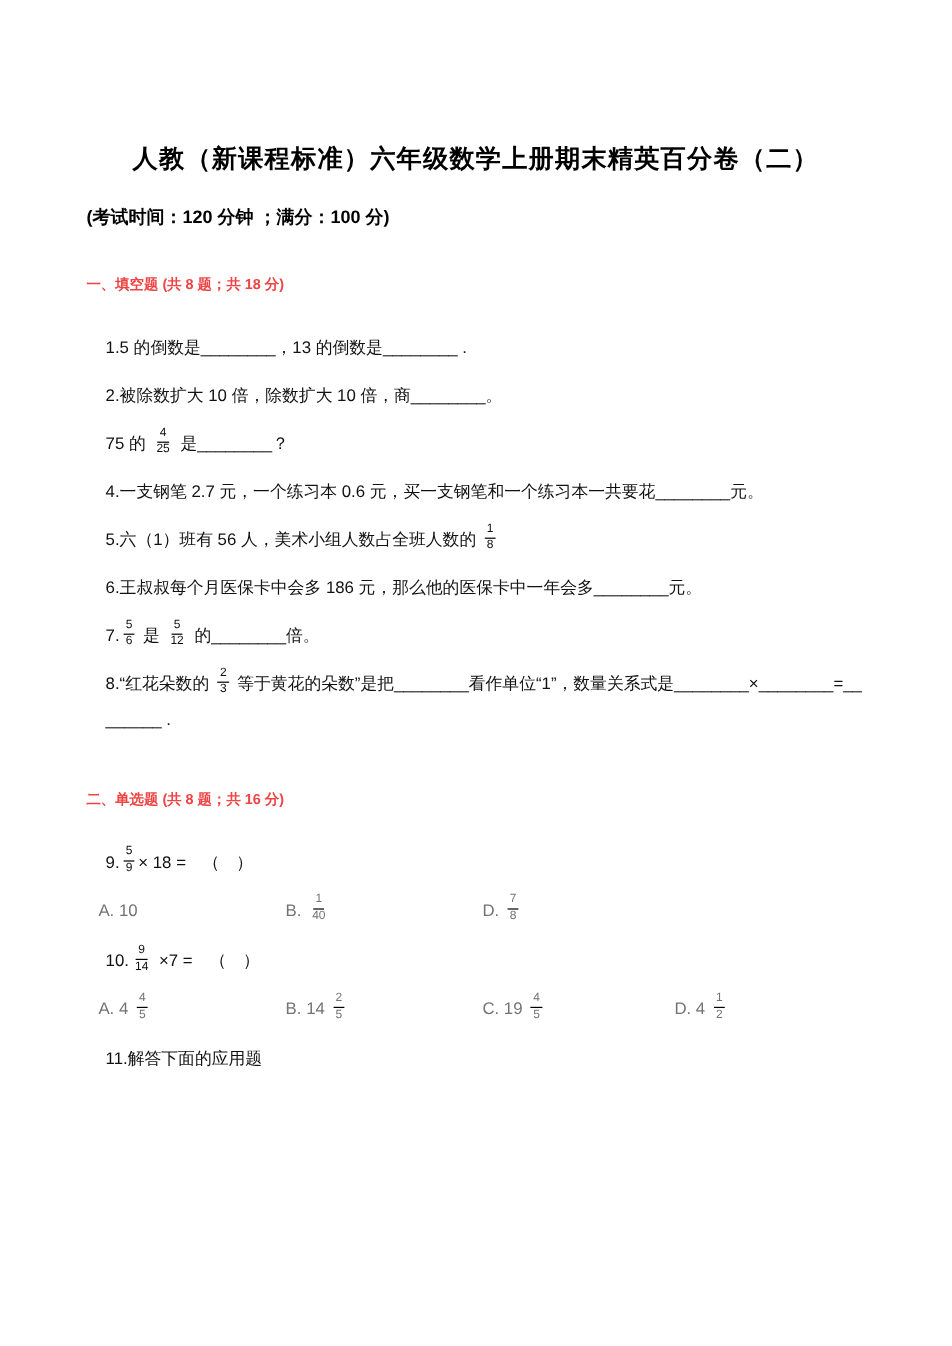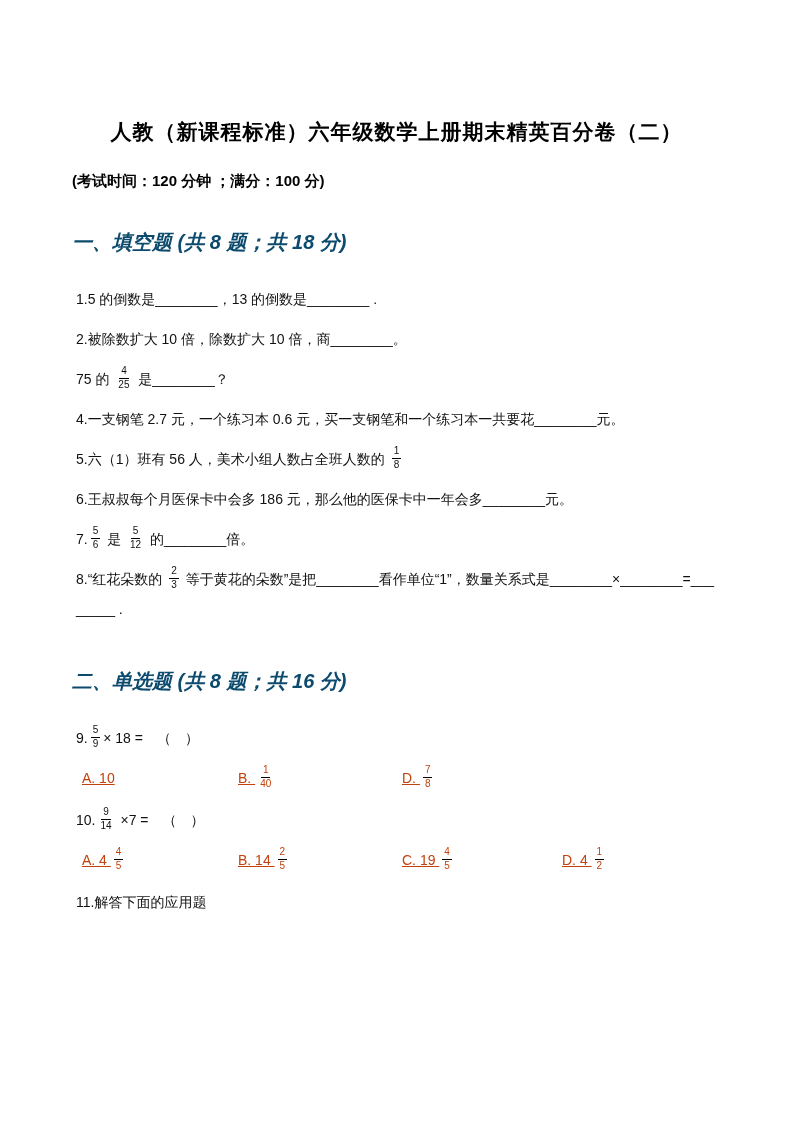--- a/index.html
+++ b/index.html
@@ -12,29 +12,29 @@
     font-size:21px;font-weight:bold;text-align:center;
     margin:0 0 26px 0;letter-spacing:1px;color:#000;
   }
   .subtitle{
     font-size:15px;font-weight:bold;text-align:left;
     margin:0 0 38px 0;color:#000;
   }
   .section{margin:0;}
   .section + .section{margin-top:44px;}
   .section-heading{
-    font-size:20px;font-weight:bold;color:#0c4a6e;margin:0 0 28px 0;font-style:italic;
+    font-size:12px;font-weight:bold;color:#ef4444;margin:0 0 28px 0;
   }
   .q-line{
-    font-size:14px;line-height:30px;margin:0 0 10px 4px;color:#111;
+    font-size:14px;line-height:30px;margin:0 0 10px 16px;color:#111;
     word-break:break-all;
   }
   .opt-row{
     display:grid;grid-template-columns:156px 164px 160px 1fr;
-    padding-left:10px;font-size:14px;line-height:30px;margin:0 0 12px 0;color:#c2410c;text-decoration:underline;
+    padding-left:10px;font-size:14px;line-height:30px;margin:0 0 12px 0;color:#737373;
   }
   .opt{white-space:nowrap;}
   .frac{
     display:inline-flex;flex-direction:column;align-items:center;
     vertical-align:middle;font-size:10px;line-height:1.25;
     margin:0 3px;transform:translateY(-2px);
   }
   .frac .num{border-bottom:1px solid #000;padding:0 2px;}
   .frac .den{padding:0 2px;}
 </style>

